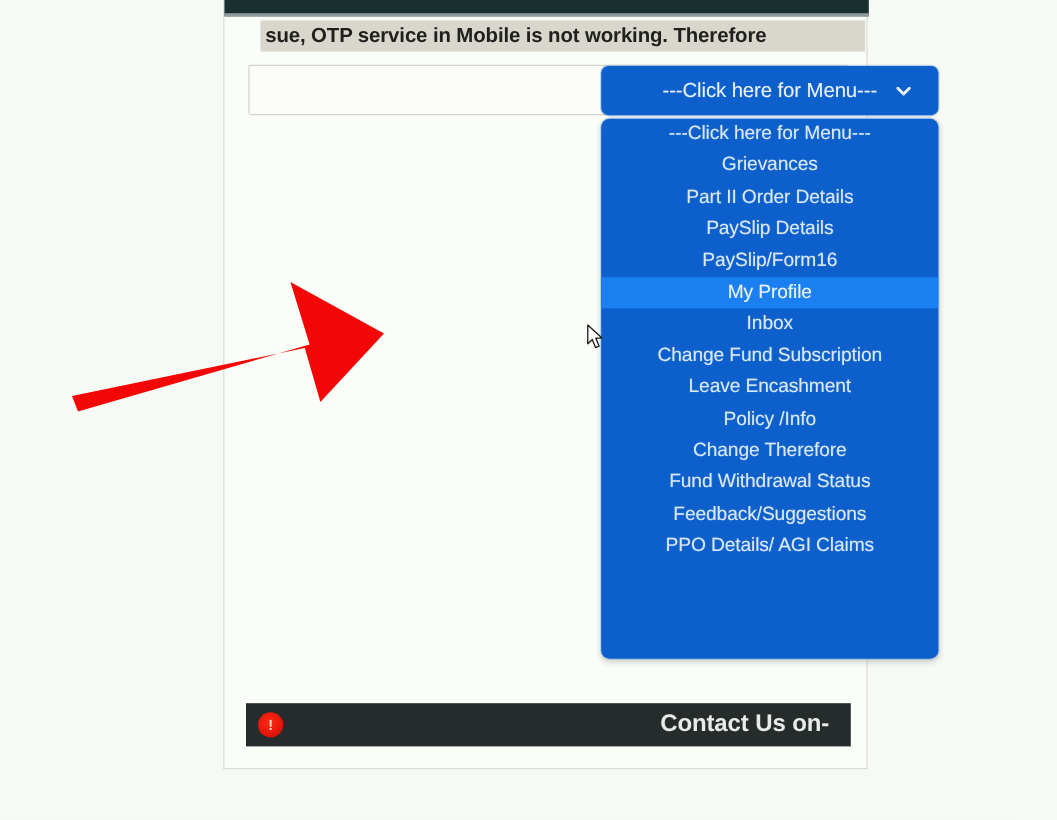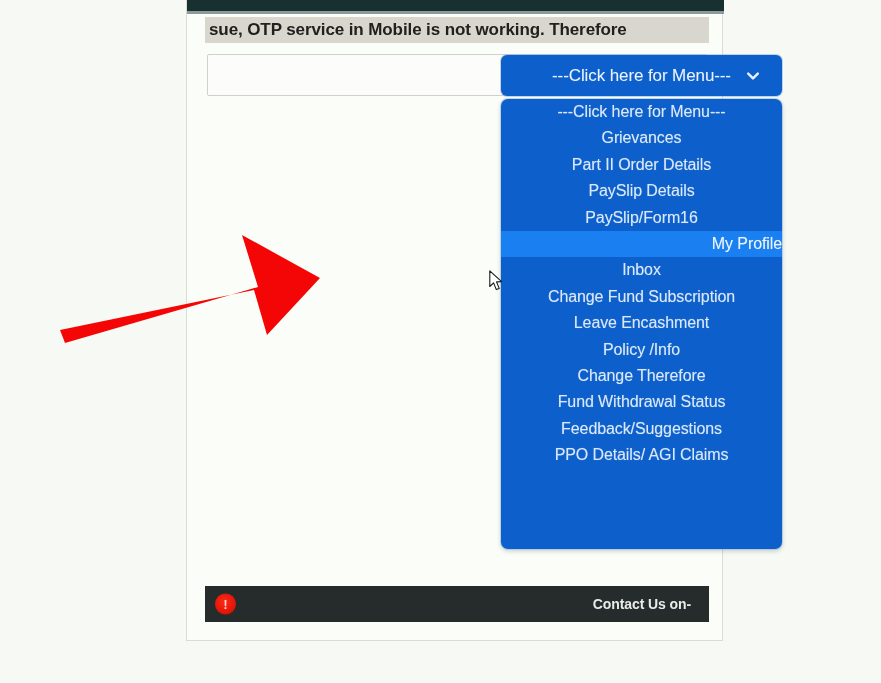--- a/index.html
+++ b/index.html
@@ -45,21 +45,21 @@
     left: 0;
     top: 11px;
     width: 100%;
     height: 3px;
     background: #8d9a9c;
   }
 
   
   #marquee-band {
     position: absolute;
-    left: 18px;
+    left: 30px;
     top: 17px;
     width: 504px;
     height: 26px;
     background: #d9d7cd;
     overflow: hidden;
     white-space: nowrap;
     box-sizing: border-box;
   }
   #marquee-text {
     display: block;
@@ -136,21 +136,20 @@
     font-size: 16px;
     color: #d9e8fa;
     letter-spacing: -0.1px;
     cursor: pointer;
     white-space: nowrap;
     text-shadow: 0 0 1px rgba(210,230,250,0.45);
   }
   .menu-option.selected {
     background: #1a7ff0;
     color: #eaf4ff;
-    text-align: right;
   }
 
   
   #mouse-cursor {
     position: absolute;
     left: 489px;
     top: 270px;
     width: 16px;
     height: 22px;
     pointer-events: none;
@@ -197,21 +196,21 @@
     color: #ffd9d4;
     font-size: 12px;
     font-weight: bold;
     line-height: 1;
   }
   #footer-contact-text {
     position: absolute;
     right: 18px;
     top: 50%;
     transform: translateY(-50%);
-    font-size: 14px;
+    font-size: 20px;
     font-weight: bold;
     color: #e8ece9;
     letter-spacing: -0.1px;
   }
 </style>
 </head>
 <body>
 
 <div id="page-frame">
 

